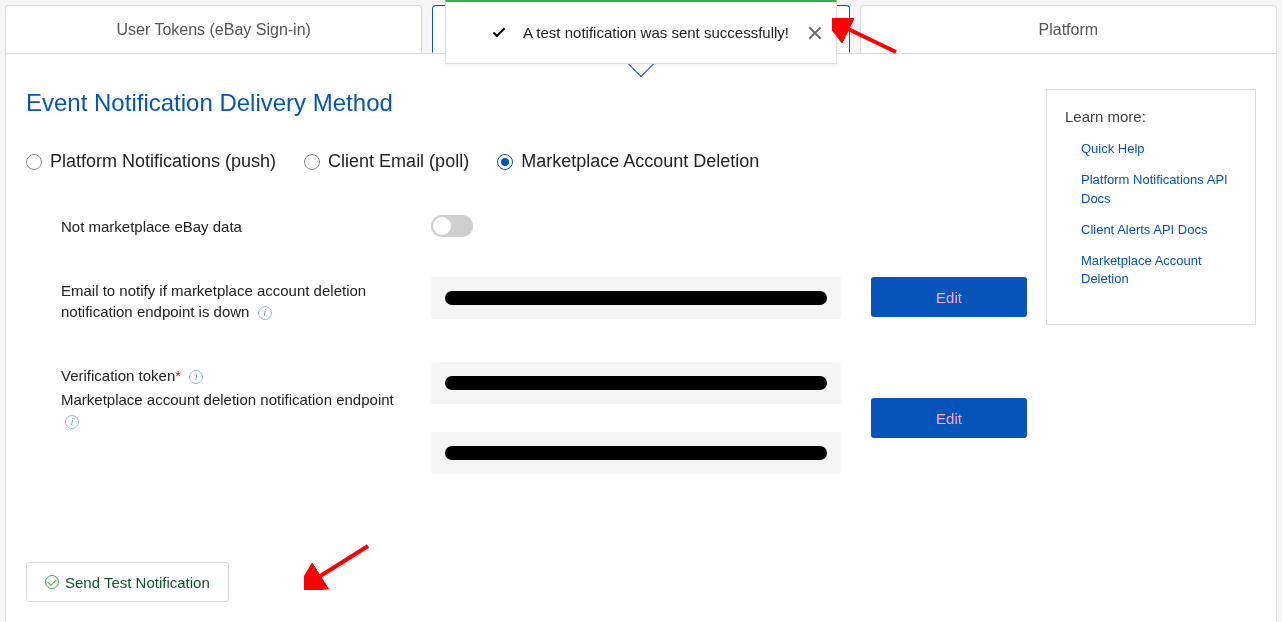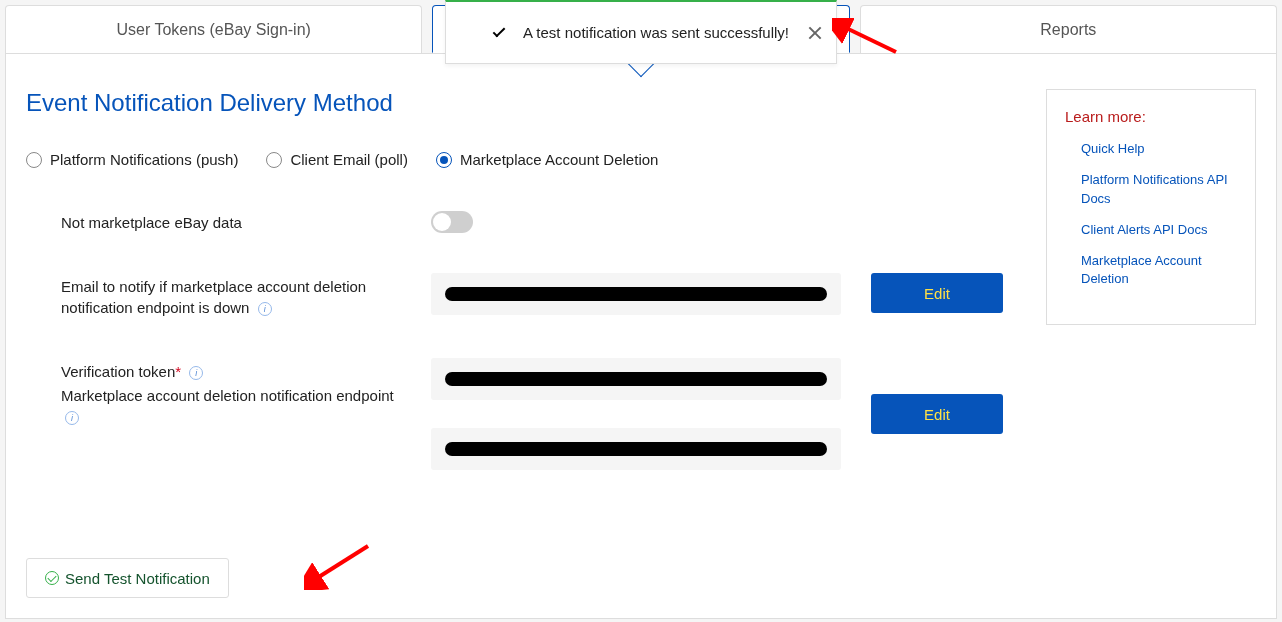--- a/index.html
+++ b/index.html
@@ -93,21 +93,21 @@
     }
     .radio.checked::after {
       content: "";
       position: absolute;
       top: 50%; left: 50%;
       transform: translate(-50%, -50%);
       width: 8px; height: 8px;
       background: #0654ba;
       border-radius: 50%;
     }
-    .radio-label { font-size: 15px; color: #222; }
+    .radio-label { font-size: 18px; color: #222; }
     .form-section { margin-left: 35px; }
     .form-row {
       display: grid;
       grid-template-columns: 340px 410px 140px;
       gap: 30px;
       align-items: start;
       margin-bottom: 40px;
     }
     .field-label {
       font-size: 15px;
@@ -154,27 +154,27 @@
       align-items: center;
     }
     .blackbar {
       height: 14px;
       width: 100%;
       background: #000;
       border-radius: 7px;
     }
     .btn-edit {
       background: #0654ba;
-      color: #fde047;
+      color: #f9a8d4;
       border: none;
       height: 40px;
       font-size: 15px;
       border-radius: 3px;
       cursor: pointer;
-      width: 132px;
+      width: 156px;
     }
     .endpoint-block .value-box { margin-bottom: 28px; }
     .btn-send {
       border: 1px solid #ddd;
       background: #fff;
       color: #14532d;
       height: 40px;
       padding: 0 18px;
       font-size: 15px;
       border-radius: 3px;
@@ -198,21 +198,21 @@
       border-left: 1.5px solid #36b04a;
       border-bottom: 1.5px solid #36b04a;
       transform: rotate(-45deg);
       margin-top: -2px;
     }
     .learn-box {
       border: 1px solid #ddd;
       padding: 18px 18px 24px 18px;
     }
     .learn-title {
-      color: #b91c1c;
+      color: #404040;
       font-size: 15px;
       margin-bottom: 14px;
     }
     .learn-list {
       list-style: none;
       padding-left: 16px;
     }
     .learn-list li {
       margin-bottom: 12px;
     }
@@ -286,21 +286,21 @@
 
 <div class="page">
   <div class="tabs">
     <div class="tab">
       <span>User Tokens (eBay Sign-in)</span>
     </div>
     <div class="tab active">
       <span>Alerts &amp; Notifications</span>
     </div>
     <div class="tab">
-      <span>Reports</span>
+      <span>Platform</span>
     </div>
   </div>
 
   <div class="content">
     <div class="main-col">
       <h1 class="title">Event Notification Delivery Method</h1>
 
       <div class="radio-row">
         <div class="radio-opt">
           <span class="radio"></span>

